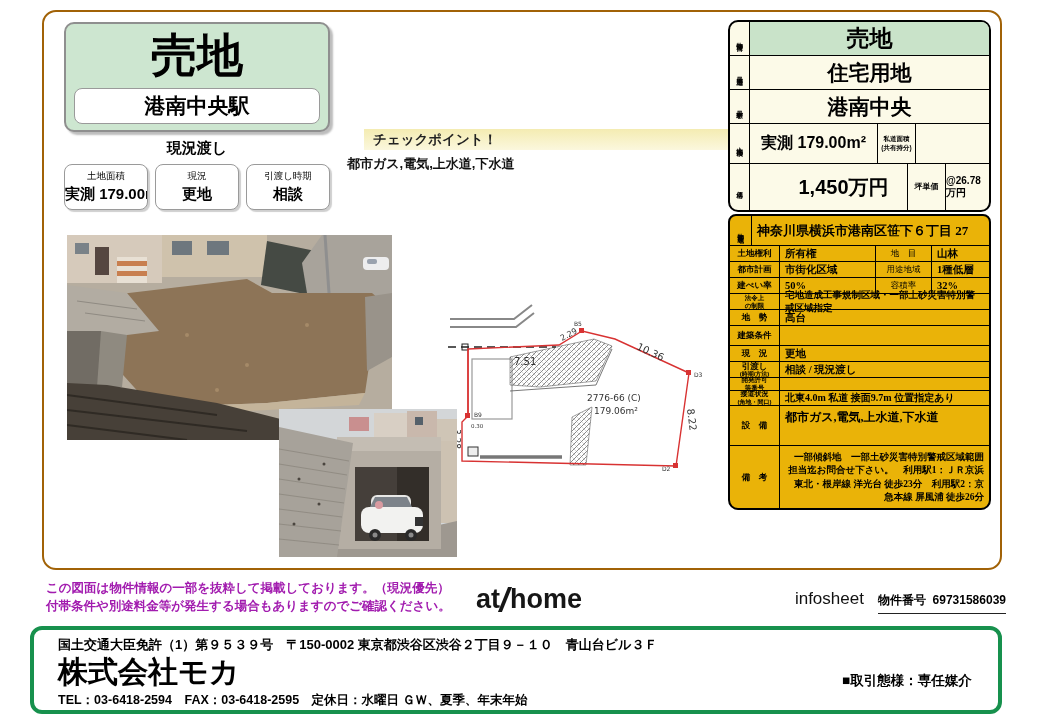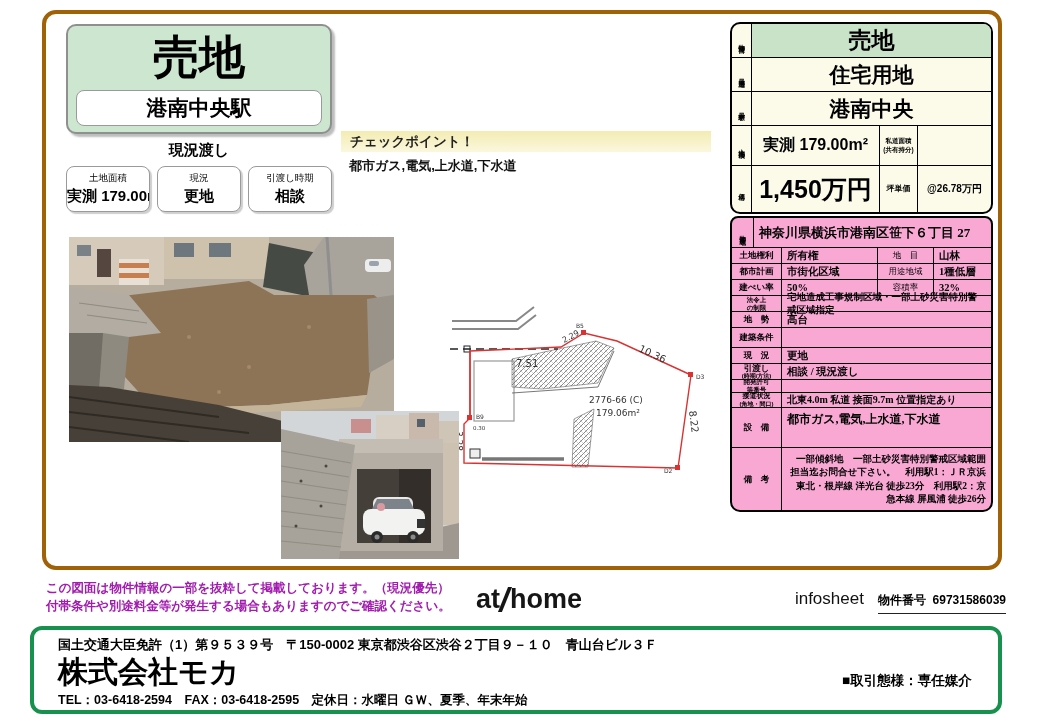--- a/index.html
+++ b/index.html
@@ -1,39 +1,39 @@
 <!DOCTYPE html>
 <html><head>
 <meta charset="utf-8">
 <style>
   * { margin:0; padding:0; box-sizing:border-box; }
   body { font-family:"Liberation Sans", sans-serif; background:#fff; }
   .page { position:relative; width:1040px; height:720px; background:#fff; overflow:hidden; }
 
   
   .main-box { position:absolute; left:42px; top:10px; width:960px; height:560px;
-    border:4px solid #a16207; border-radius:14px; background:#fff; }
+    border:2px solid #a16207; border-radius:14px; background:#fff; }
 
   
   .title-card { position:absolute; left:20px; top:10px; width:266px; height:110px;
     background:#cde6d0; border:2px solid #8f8f8f; border-radius:10px; box-shadow:3px 3px 2px #bdbdbd; }
   .title-main { text-align:center; font-size:46px; font-weight:bold; line-height:62px; color:#000; }
   .station-box { position:absolute; left:8px; right:8px; bottom:6px; height:36px; background:#fff;
     border:1px solid #9a9a9a; border-radius:8px; text-align:center; font-size:21px; font-weight:bold; line-height:34px; }
   .handover { position:absolute; left:20px; top:127px; width:266px; text-align:center; font-size:15px; font-weight:bold; }
 
   
   .badges { position:absolute; left:20px; top:152px; width:266px; display:flex; gap:7px; }
   .badge { flex:1; height:46px; background:#fff; border:1.5px solid #9a9a9a; border-radius:8px;
     box-shadow:2px 2px 1px #cfcfcf; text-align:center; overflow:hidden; }
   .badge-label { font-size:9.5px; margin-top:5px; }
   .badge-value { font-size:15px; font-weight:bold; margin-top:2px; white-space:nowrap; }
 
   
-  .cp-strip { position:absolute; left:295px; top:117px; width:370px; height:21px;
+  .cp-strip { position:absolute; left:320px; top:117px; width:370px; height:21px;
     background:linear-gradient(#f4ecb2,#fbf7dd); font-size:13.5px; font-weight:bold; color:#222;
     line-height:21px; padding-left:9px; }
   .cp-text { position:absolute; left:303px; top:143px; font-size:13px; font-weight:bold; color:#111; }
 
   
   .photo1 { position:absolute; left:23px; top:223px; }
   .plan   { position:absolute; left:400px; top:277px; }
   .photo2 { position:absolute; left:235px; top:397px; }
 
   
@@ -41,27 +41,27 @@
     border-radius:10px; overflow:hidden; background:#fcfae8; }
   .trow { display:flex; border-bottom:1.5px solid #000; align-items:stretch; }
   .t1 .trow:last-child, .t2 .trow:last-child { border-bottom:none; }
   .lab-v { width:20px; border-right:1.5px solid #000; display:flex; align-items:center; justify-content:center; }
   .vtext { writing-mode:vertical-rl; text-orientation:upright; font-size:6.5px; font-weight:bold; line-height:1; letter-spacing:1px; }
   .t1-val { flex:1; display:flex; align-items:center; justify-content:center; font-weight:bold; }
   .h34 { height:34px; } .h40 { height:40px; } .h46 { height:46px; }
   .cell-green { background:#c9e3c9; font-size:23px; }
   .big { font-size:21px; }
   .t1-val.med { flex:none; width:128px; font-size:16px; border-right:1.5px solid #000; }
-  .t1-val.price { flex:none; width:128px; font-size:25px; border-right:1.5px solid #000; }
+  .t1-val.price { flex:none; width:128px; font-size:20px; border-right:1.5px solid #000;margin-left:30px; }
   .sublab { width:38px; border-right:1.5px solid #000; display:flex; flex-direction:column;
     align-items:center; justify-content:center; font-size:6.5px; font-weight:bold; line-height:1.3; }
   .subval { flex:1; display:flex; align-items:center; justify-content:center; font-size:10.5px; font-weight:bold; }
 
   .t2 { position:absolute; left:684px; top:202px; width:263px; border:2px solid #000;
-    border-radius:8px 8px 10px 10px; overflow:hidden; background:#f9a8d4; }
+    border-radius:8px 8px 10px 10px; overflow:hidden; background:#eab308; }
   .lab-h { width:50px; border-right:1px solid #000; display:flex; flex-direction:column;
     align-items:center; justify-content:center; font-size:8.5px; font-weight:bold; line-height:1.2; text-align:center; }
   .lab-h .tiny { font-size:6px; }
   .t2-val { flex:1; display:flex; align-items:center; font-family:"Liberation Serif", serif;
     font-size:10.5px; font-weight:bold; padding:0 5px; }
   .t2-val.lg { font-size:13px; }
   .t2-val.top { align-items:flex-start; padding-top:3px; }
   .lab-v2 { width:22px; border-right:1px solid #000; display:flex; align-items:center; justify-content:center; }
   .acc-col { flex:1; display:flex; flex-direction:column; }
   .acc-main { height:20px; border-bottom:1px solid #000; display:flex; align-items:center;

